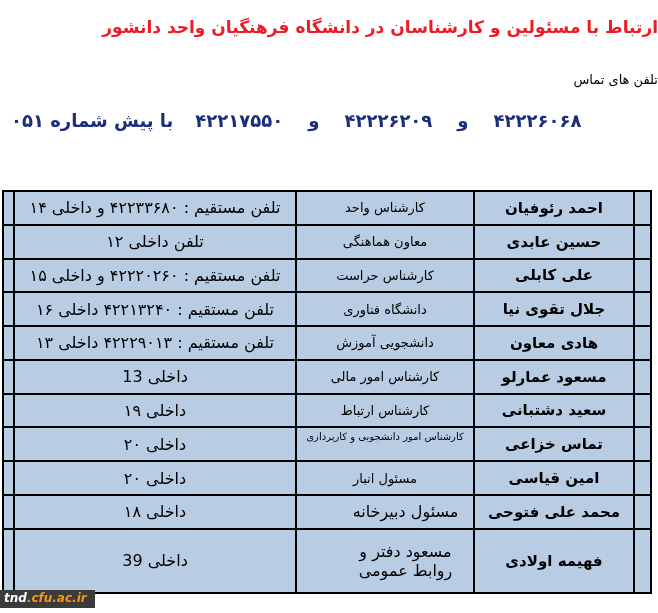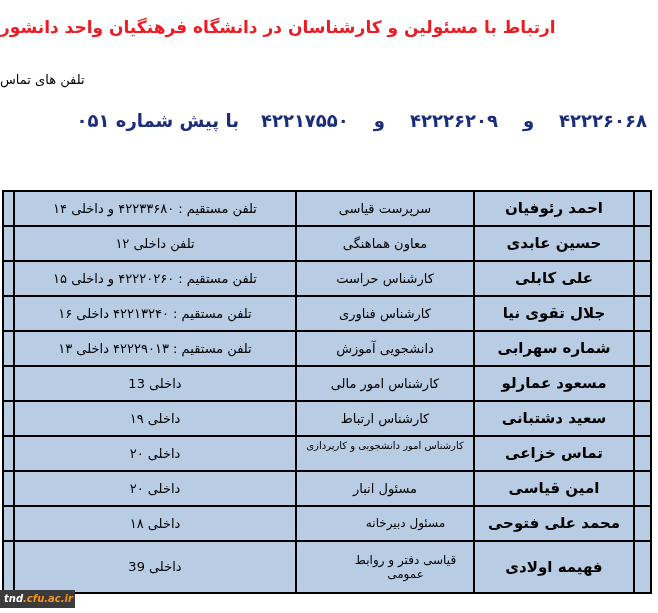--- a/index.html
+++ b/index.html
@@ -4,58 +4,58 @@
 <style>
   html,body { margin:0; padding:0; background:#ffffff; }
   .page {
     position:relative; width:658px; height:613px;
     background:#ffffff; overflow:hidden;
     font-family:"DejaVu Sans", sans-serif;
     direction:rtl;
   }
   .doc-title {
     position:absolute; top:14px; left:0; right:0;
-    text-align:left; color:#ec1c24;
+    text-align:right; color:#ec1c24;
     font-size:17px; font-weight:bold; line-height:1.6;
   }
   .doc-subtitle {
     position:absolute; top:72px; left:0; right:0;
-    text-align:left; color:#000000; font-size:13px;
+    text-align:right; color:#000000; font-size:13px;
   }
   .phone-line {
     position:absolute; top:110px; left:0; right:0;
-    text-align:right; color:#1c2d7c;
+    text-align:left; color:#1c2d7c;
     font-size:18px; font-weight:bold;
   }
   .phone-line .seg { margin:0 11px; display:inline-block; }
   .phone-line .sep { margin:0 14px; }
   .contact-table {
     position:absolute; top:190px; left:2px;
     width:648px; height:404px;
     border-collapse:collapse; table-layout:fixed;
   }
   .contact-table td {
     border:2px solid #000000;
     background:#b8cce4;
     text-align:center; vertical-align:middle;
     padding:0 2px; color:#000000;
     overflow:hidden;
   }
   .name-cell  { font-weight:bold; font-size:15px; }
   .pos-cell   { font-size:13px; }
   .pos-cell.pos-small  { font-size:10px; vertical-align:top; padding-top:3px; }
-  .pos-cell.pos-medium { font-size:12px;padding-left:43px; }
-  .phone-cell { font-size:13px; }
+  .pos-cell.pos-medium { font-size:16px;padding-left:43px; }
+  .phone-cell { font-size:16px; }
   .edge-cell  { padding:0; }
   .watermark {
     position:absolute; left:0; top:590px; height:15px;
     background:#3b3b3b; color:#ffffff;
     direction:ltr; text-align:right;
-    font-size:10px; font-weight:bold; font-style:italic;
-    padding:1px 2px 2px 4px; line-height:15px;
+    font-size:12px; font-weight:bold; font-style:italic;
+    padding:1px 8px 2px 4px; line-height:15px;
   }
   .watermark .wm-suffix { color:#f7941d; }
 </style>
 </head>
 <body>
 
 <div class="page">
 
   <div class="doc-title">ارتباط با مسئولین و کارشناسان در دانشگاه فرهنگیان واحد دانشور</div>
 
@@ -70,48 +70,48 @@
       <col style="width:17px">
       <col style="width:160px">
       <col style="width:178px">
       <col style="width:282px">
       <col style="width:11px">
     </colgroup>
     <tbody>
         <tr>
       <td class="edge-cell"></td>
       <td class="name-cell">احمد رئوفیان</td>
-      <td class="pos-cell">سرپرست قیاسی</td>
+      <td class="pos-cell">کارشناس واحد</td>
       <td class="phone-cell">تلفن مستقیم : ۴۲۲۳۳۶۸۰ و داخلی ۱۴</td>
       <td class="edge-cell"></td>
     </tr>
         <tr>
       <td class="edge-cell"></td>
       <td class="name-cell">حسین عابدی</td>
       <td class="pos-cell">معاون هماهنگی</td>
       <td class="phone-cell">تلفن داخلی ۱۲</td>
       <td class="edge-cell"></td>
     </tr>
         <tr>
       <td class="edge-cell"></td>
       <td class="name-cell">علی کابلی</td>
       <td class="pos-cell">کارشناس حراست</td>
       <td class="phone-cell">تلفن مستقیم : ۴۲۲۲۰۲۶۰ و داخلی ۱۵</td>
       <td class="edge-cell"></td>
     </tr>
         <tr>
       <td class="edge-cell"></td>
       <td class="name-cell">جلال تقوی نیا</td>
-      <td class="pos-cell">کارشناس فناوری</td>
+      <td class="pos-cell">دانشگاه فناوری</td>
       <td class="phone-cell">تلفن مستقیم : ۴۲۲۱۳۲۴۰  داخلی ۱۶</td>
       <td class="edge-cell"></td>
     </tr>
         <tr>
       <td class="edge-cell"></td>
-      <td class="name-cell">شماره سهرابی</td>
+      <td class="name-cell">هادی معاون</td>
       <td class="pos-cell">دانشجویی آموزش</td>
       <td class="phone-cell">تلفن مستقیم : ۴۲۲۲۹۰۱۳  داخلی ۱۳</td>
       <td class="edge-cell"></td>
     </tr>
         <tr>
       <td class="edge-cell"></td>
       <td class="name-cell">مسعود عمارلو</td>
       <td class="pos-cell">کارشناس امور مالی</td>
       <td class="phone-cell">داخلی 13</td>
       <td class="edge-cell"></td>
@@ -140,21 +140,21 @@
         <tr>
       <td class="edge-cell"></td>
       <td class="name-cell">محمد علی فتوحی</td>
       <td class="pos-cell pos-medium">مسئول دبیرخانه</td>
       <td class="phone-cell">داخلی ۱۸</td>
       <td class="edge-cell"></td>
     </tr>
         <tr>
       <td class="edge-cell"></td>
       <td class="name-cell">فهیمه اولادی</td>
-      <td class="pos-cell pos-medium">قیاسی دفتر و روابط عمومی</td>
+      <td class="pos-cell pos-medium">مسعود دفتر و روابط عمومی</td>
       <td class="phone-cell">داخلی 39</td>
       <td class="edge-cell"></td>
     </tr>
       </tbody>
   </table>
 
   <div class="watermark">
     <span class="wm-prefix">tnd</span><span class="wm-suffix">.cfu.ac.ir</span>
   </div>
 

